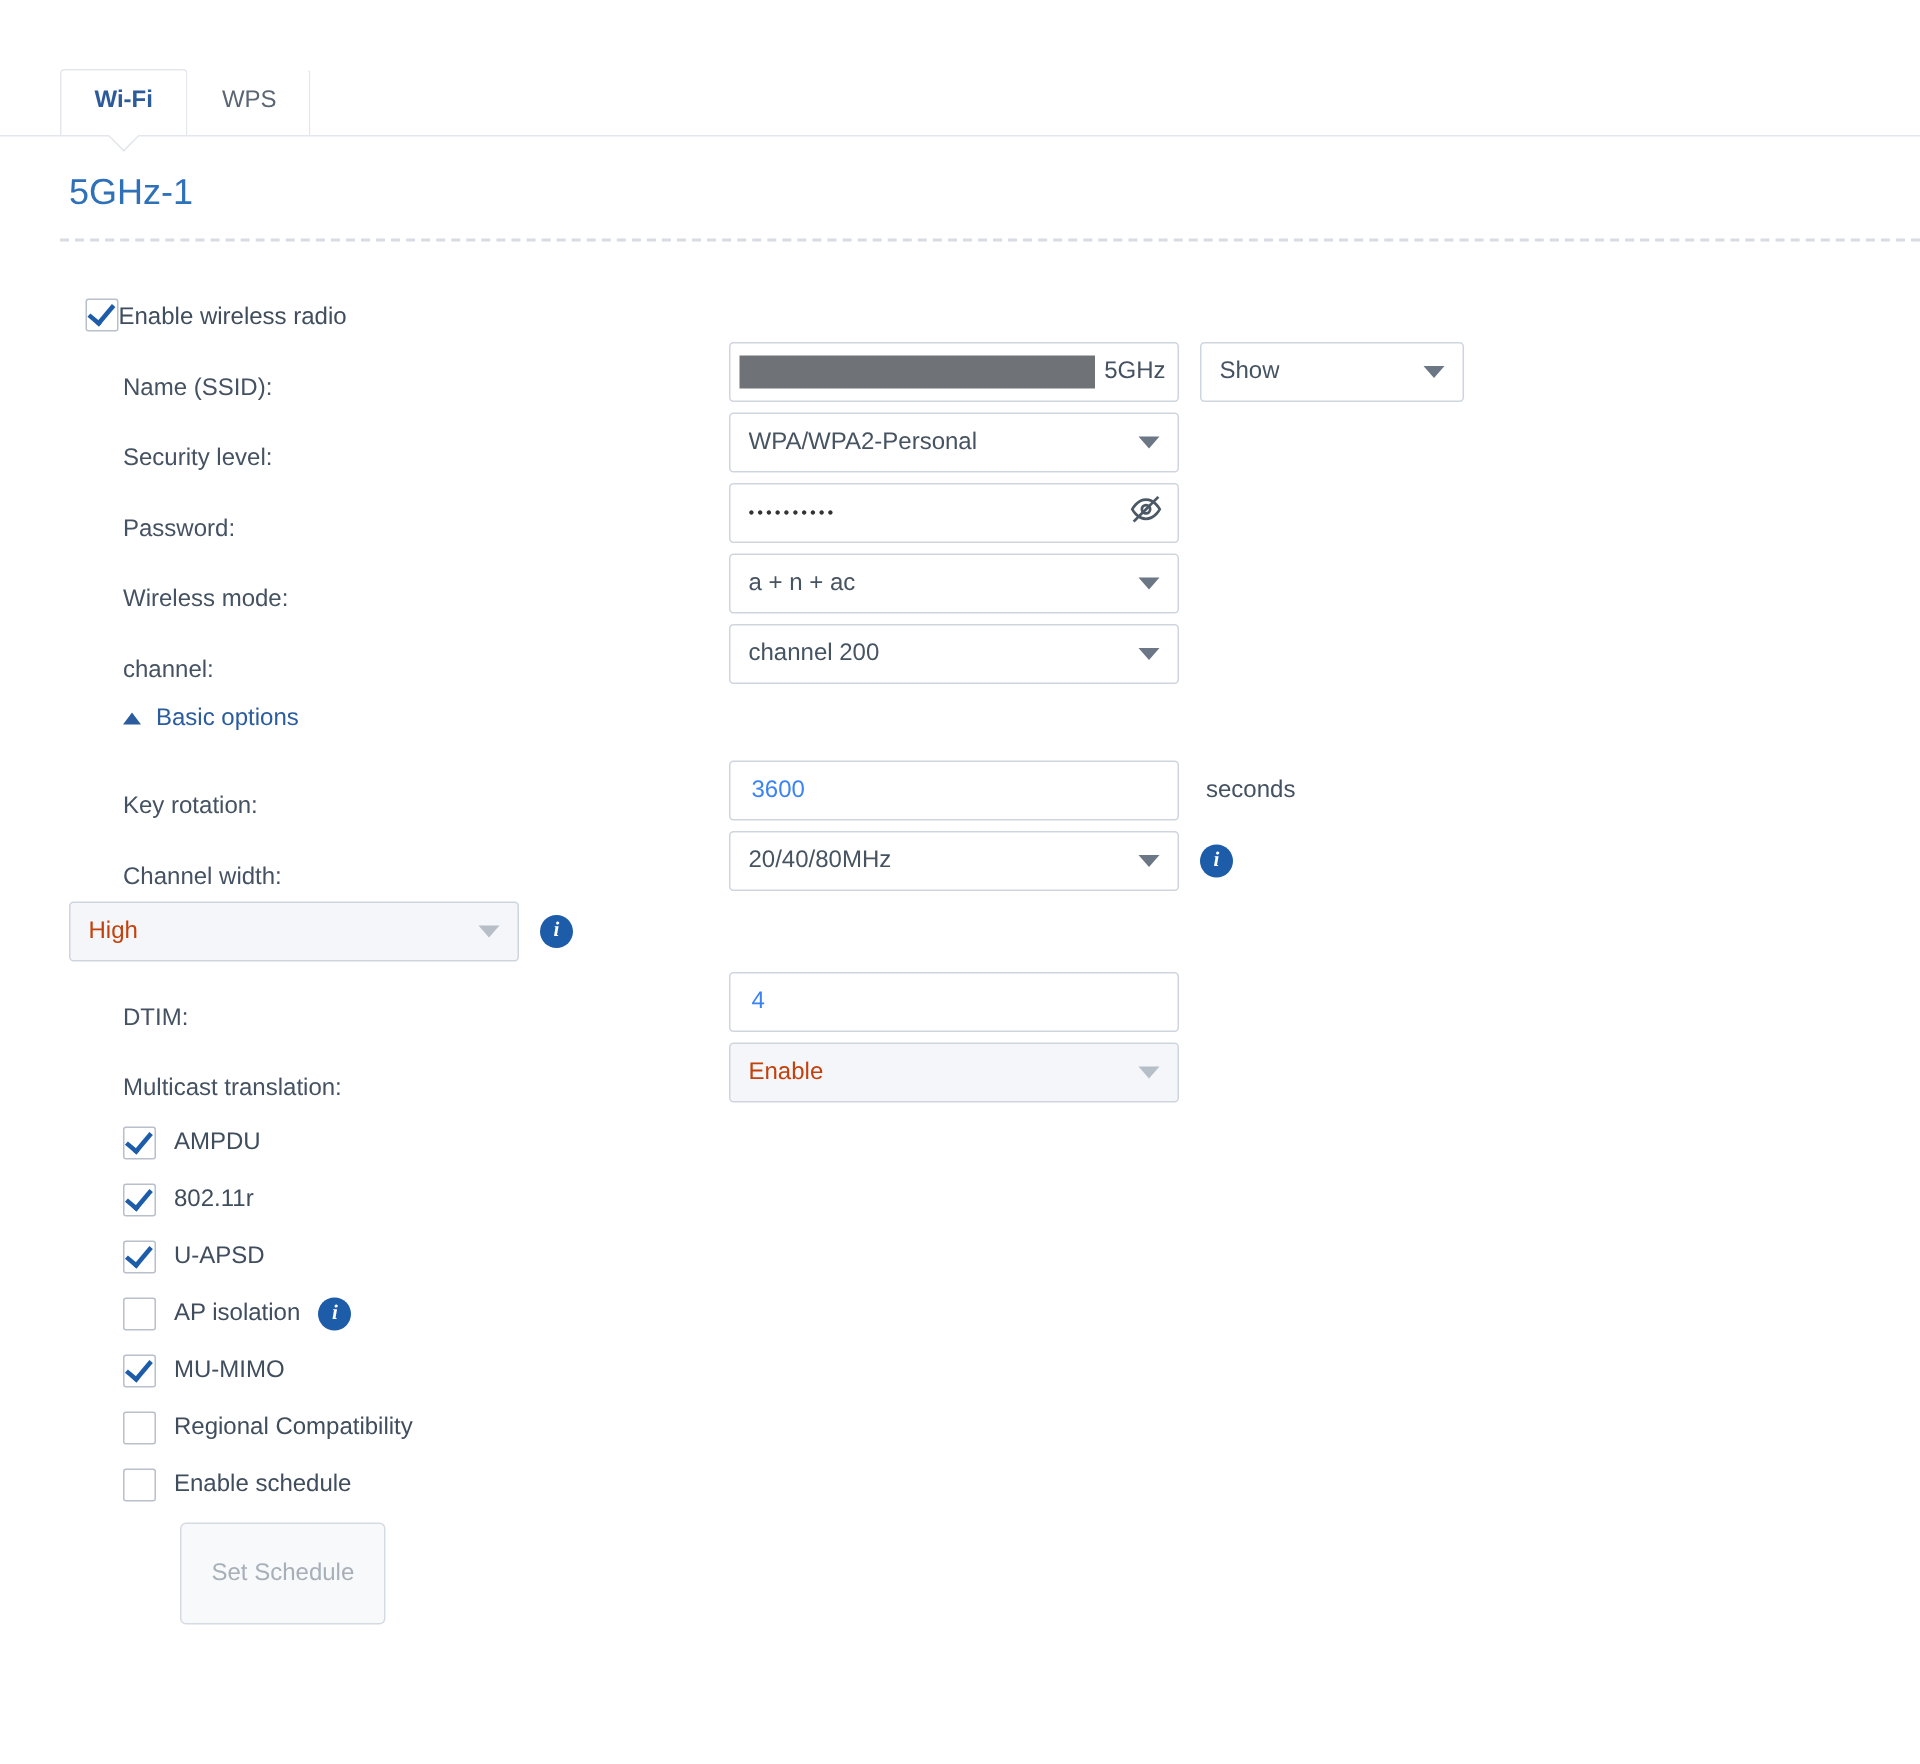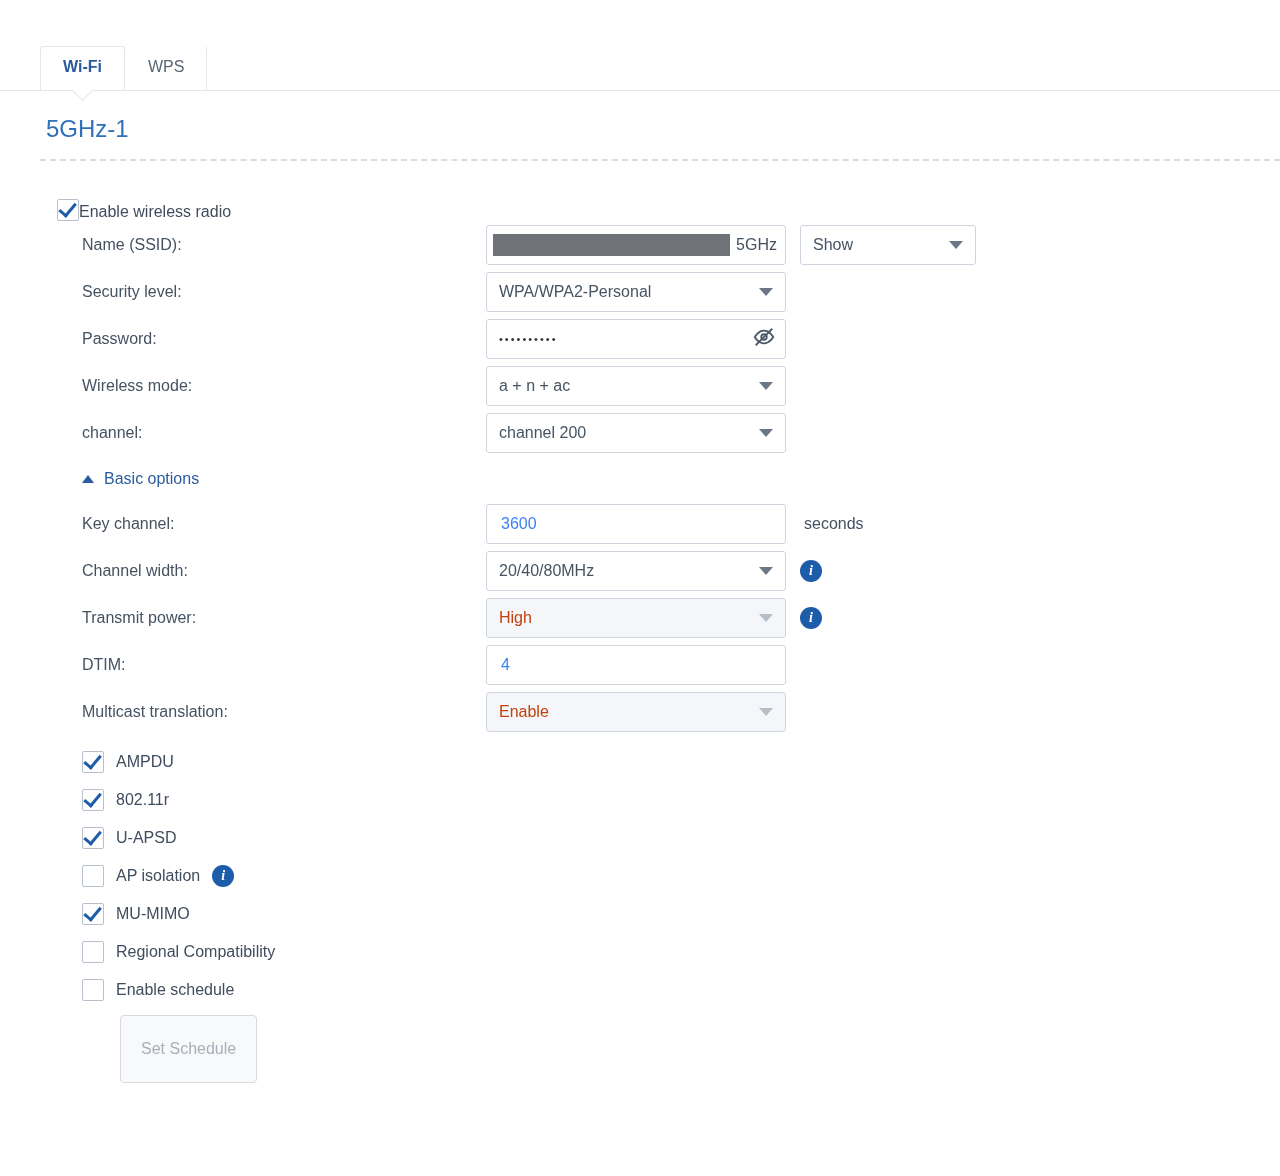--- a/index.html
+++ b/index.html
@@ -63,21 +63,21 @@
   .dashed-sep {
     border: none;
     border-top: 2px dashed #d7dbe2;
     margin: 0 0 10px 40px;
   }
   .form {
     padding: 6px 0 0 46px;
   }
   .row {
     display: flex;
-    align-items: center;
+    align-items: flex-end;
     min-height: 47px;
   }
   .label-col {
     width: 440px;
     padding-left: 36px;
     font-size: 16px;
     color: #455262;
     display: flex;
     align-items: center;
     gap: 8px;
@@ -305,42 +305,41 @@
         </div>
       </div>
     </div>
 
     <div class="collapse-head">
       <span class="chev-up"></span>
       <span>Basic options</span>
     </div>
 
     <div class="row">
-      <div class="label-col">Key channel:</div>
+      <div class="label-col">Key rotation:</div>
       <div class="ctrl-col">
         <div class="input">
           <input type="text" value="3600" style="">
         </div>
         <span class="suffix-text">seconds</span>
       </div>
     </div>
 
     <div class="row">
       <div class="label-col">Channel width:</div>
       <div class="ctrl-col">
         <div class="select">
           <span class="current">20/40/80MHz</span>
           <span class="caret"></span>
         </div>
         <span class="info-icon"></span>
       </div>
     </div>
 
     <div class="row">
-      <div class="label-col">Transmit power:</div>
       <div class="ctrl-col">
         <div class="select disabled">
           <span class="current">High</span>
           <span class="caret"></span>
         </div>
         <span class="info-icon"></span>
       </div>
     </div>
 
     <div class="row">

